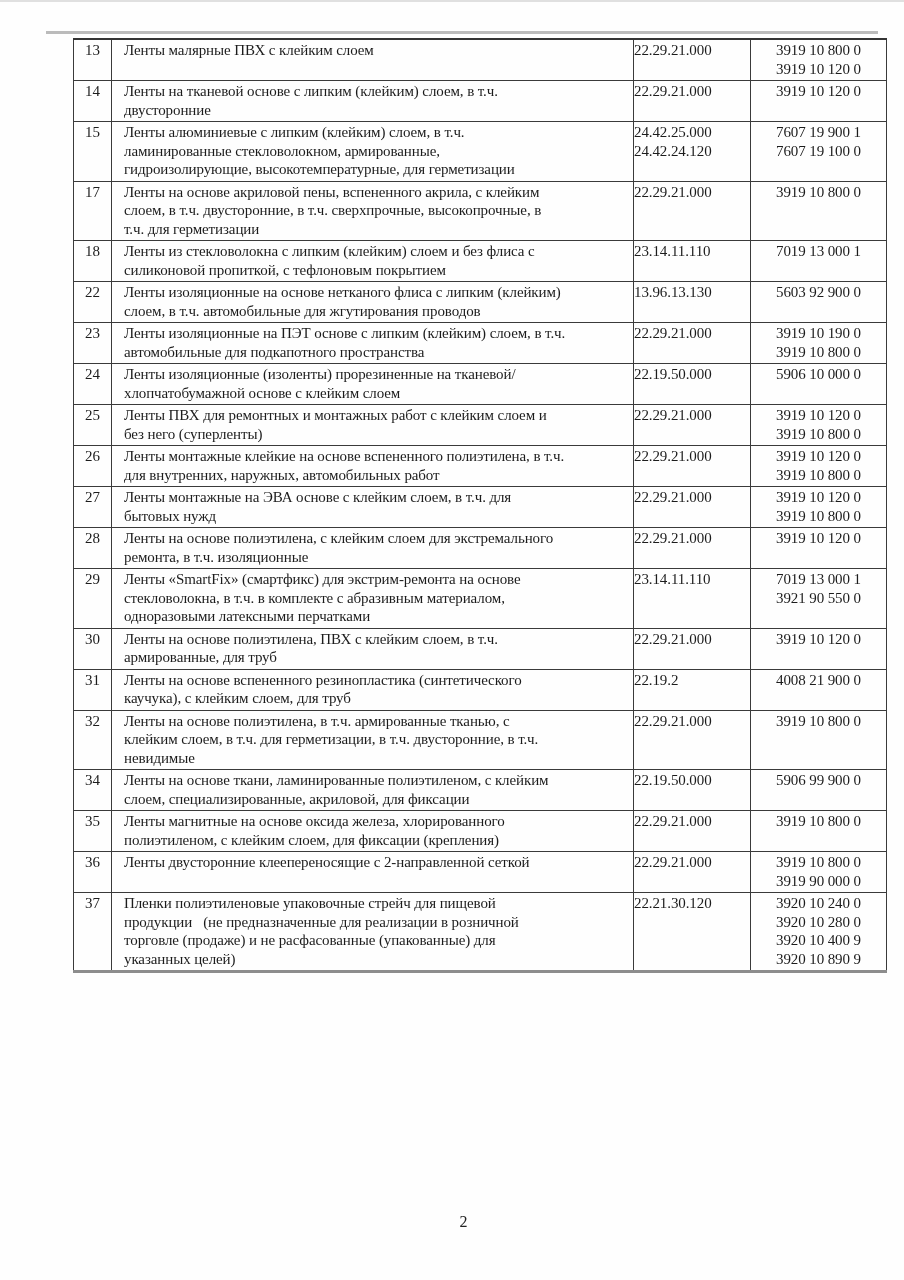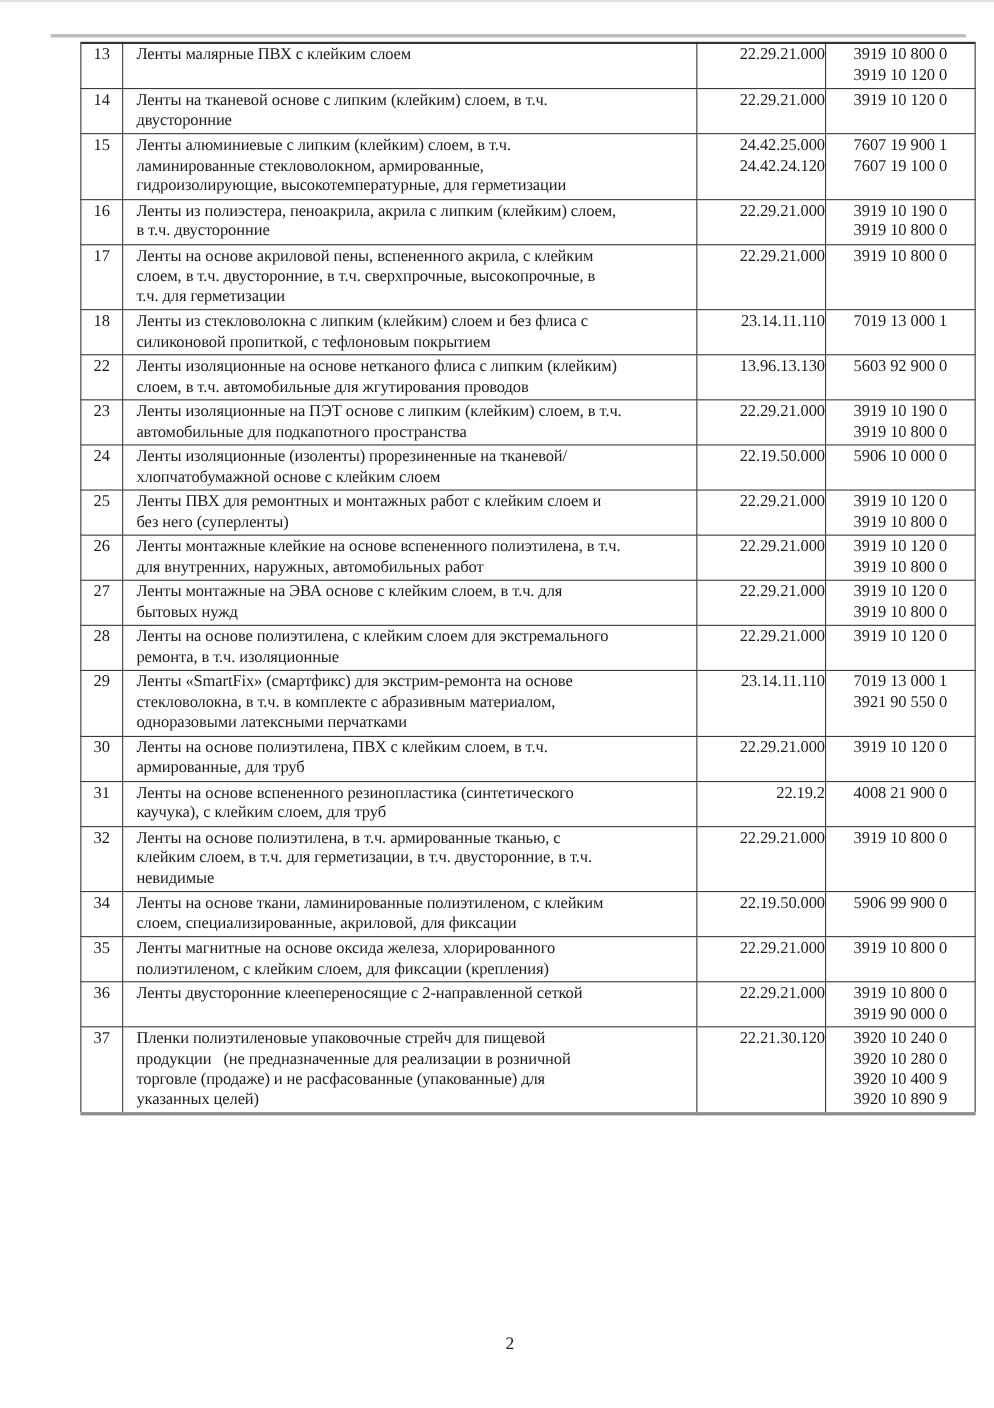--- a/index.html
+++ b/index.html
@@ -40,21 +40,21 @@
     vertical-align: top;
     padding: 1px 0 2px 0;
     font-size: 15px;
     line-height: 18.5px;
     white-space: pre;
     overflow: hidden;
     letter-spacing: -0.1px;
   }
   td.c-num   { text-align: center; }
   td.c-desc  { text-align: left; padding-left: 12px; padding-right: 4px; }
-  td.c-okpd  { text-align: right; }
+  td.c-okpd  { text-align: left; }
   td.c-tnved { text-align: center; }
   .page-number {
     position: absolute;
     left: 57px; top: 1212px;
     width: 813px;
     text-align: center;
     font-size: 16px;
     line-height: 20px;
     color: #222;
   }
@@ -90,28 +90,20 @@
   </tr>
         <tr>
     <td class="c-num">15</td>
     <td class="c-desc">Ленты алюминиевые с липким (клейким) слоем, в т.ч.
 ламинированные стекловолокном, армированные,
 гидроизолирующие, высокотемпературные, для герметизации</td>
     <td class="c-okpd">24.42.25.000
 24.42.24.120</td>
     <td class="c-tnved">7607 19 900 1
 7607 19 100 0</td>
-  </tr>
-        <tr>
-    <td class="c-num">16</td>
-    <td class="c-desc">Ленты из полиэстера, пеноакрила, акрила с липким (клейким) слоем,
-в т.ч. двусторонние</td>
-    <td class="c-okpd">22.29.21.000</td>
-    <td class="c-tnved">3919 10 190 0
-3919 10 800 0</td>
   </tr>
         <tr>
     <td class="c-num">17</td>
     <td class="c-desc">Ленты на основе акриловой пены, вспененного акрила, с клейким
 слоем, в т.ч. двусторонние, в т.ч. сверхпрочные, высокопрочные, в
 т.ч. для герметизации</td>
     <td class="c-okpd">22.29.21.000</td>
     <td class="c-tnved">3919 10 800 0</td>
   </tr>
         <tr>

